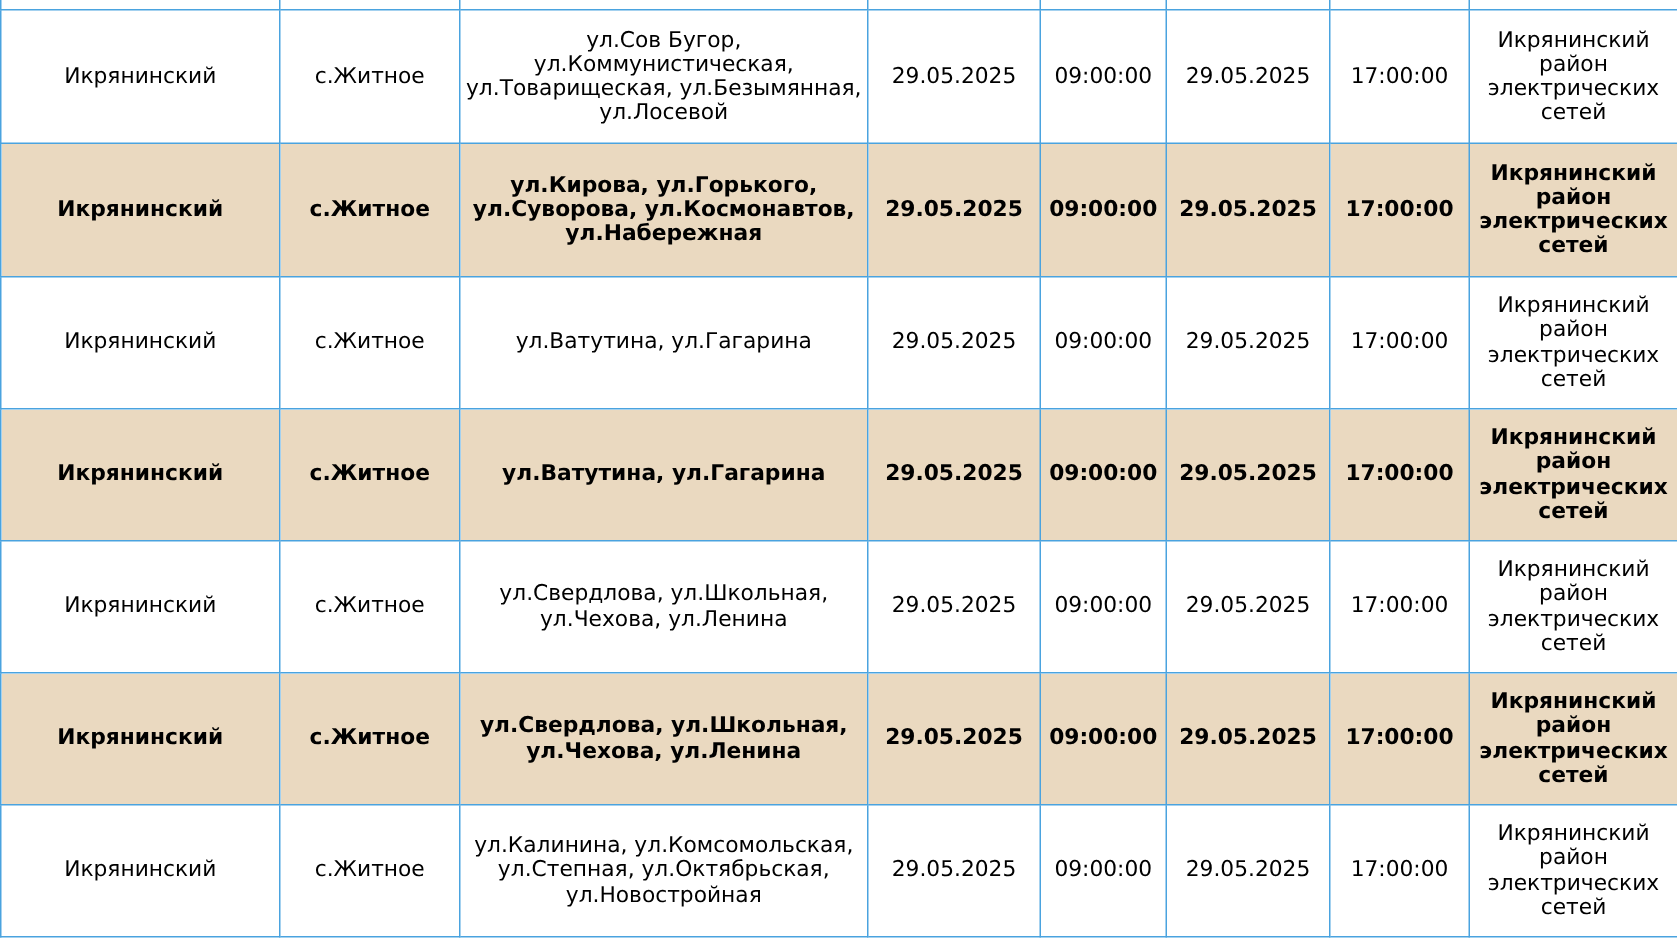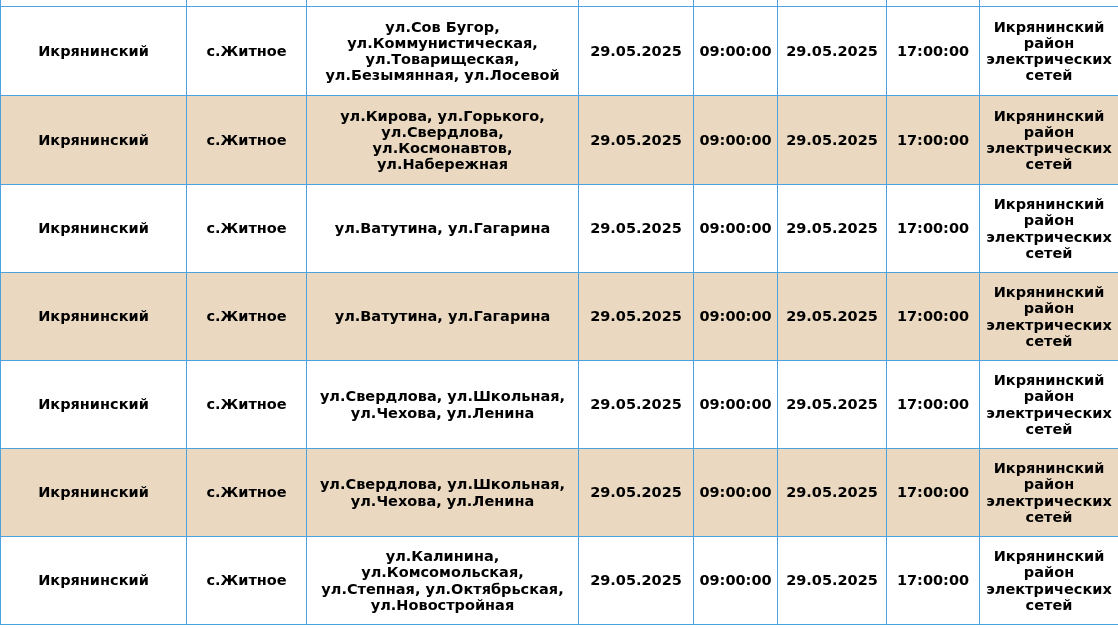--- a/index.html
+++ b/index.html
@@ -32,21 +32,21 @@
     line-height: 1.12;
     text-align: center;
     vertical-align: middle;
     color: #000000;
     padding: 4px 3px;
     word-wrap: break-word;
     overflow: hidden;
   }
   tr.row-white td {
     background: #ffffff;
-    font-weight: bold;
+    font-weight: normal;
   }
   tr.row-beige td {
     background: #ead9c0;
     font-weight: bold;
   }
   
   col.c0 { width: 186px; }
   col.c1 { width: 120px; }
   col.c2 { width: 272px; }
   col.c3 { width: 115px; }
@@ -94,21 +94,21 @@
           <td>ул.Сов Бугор, ул.Коммунистическая, ул.Товарищеская, ул.Безымянная, ул.Лосевой</td>
           <td>29.05.2025</td>
           <td>09:00:00</td>
           <td>29.05.2025</td>
           <td>17:00:00</td>
           <td>Икрянинский район электрических сетей</td>
         </tr>
         <tr class="row-beige" style="height: 89px;">
           <td>Икрянинский</td>
           <td>с.Житное</td>
-          <td>ул.Кирова, ул.Горького, ул.Свердлова, ул.Космонавтов, ул.Набережная</td>
+          <td>ул.Кирова, ул.Горького, ул.Суворова, ул.Космонавтов, ул.Набережная</td>
           <td>29.05.2025</td>
           <td>09:00:00</td>
           <td>29.05.2025</td>
           <td>17:00:00</td>
           <td>Икрянинский район электрических сетей</td>
         </tr>
         <tr class="row-white" style="height: 88px;">
           <td>Икрянинский</td>
           <td>с.Житное</td>
           <td>ул.Ватутина, ул.Гагарина</td>

